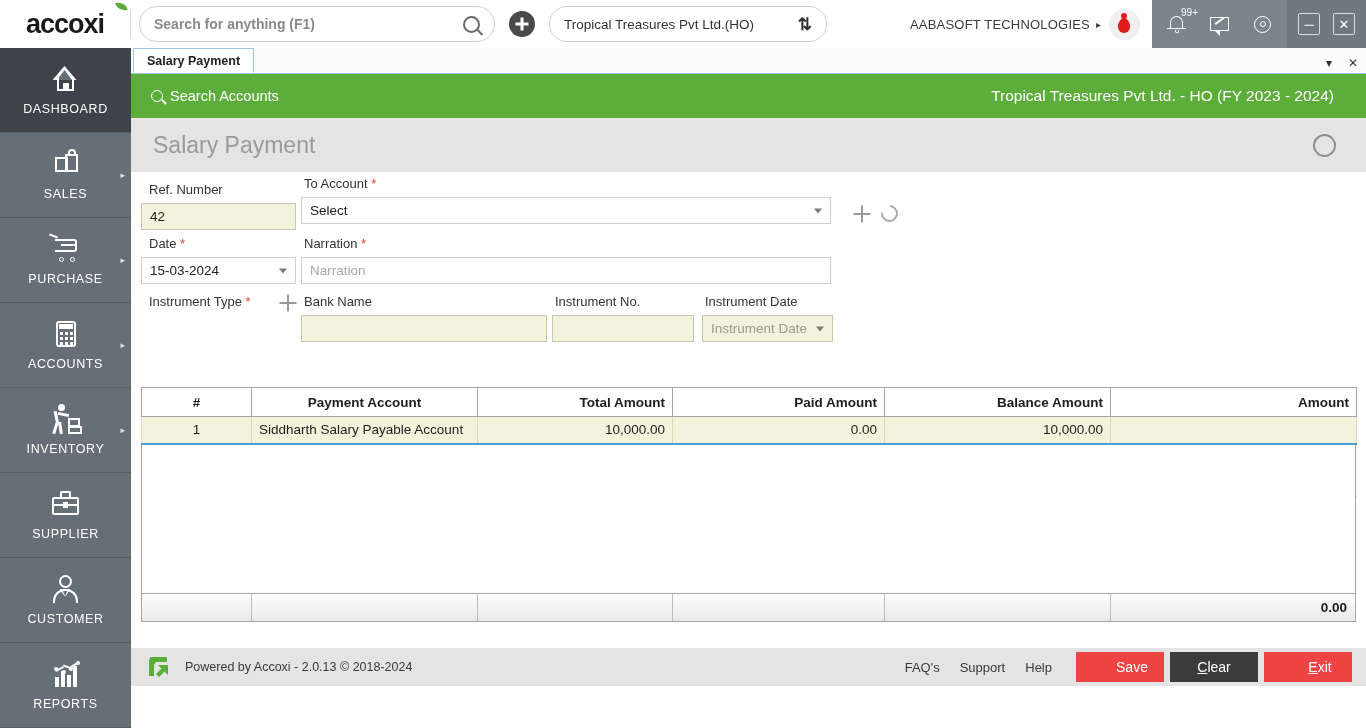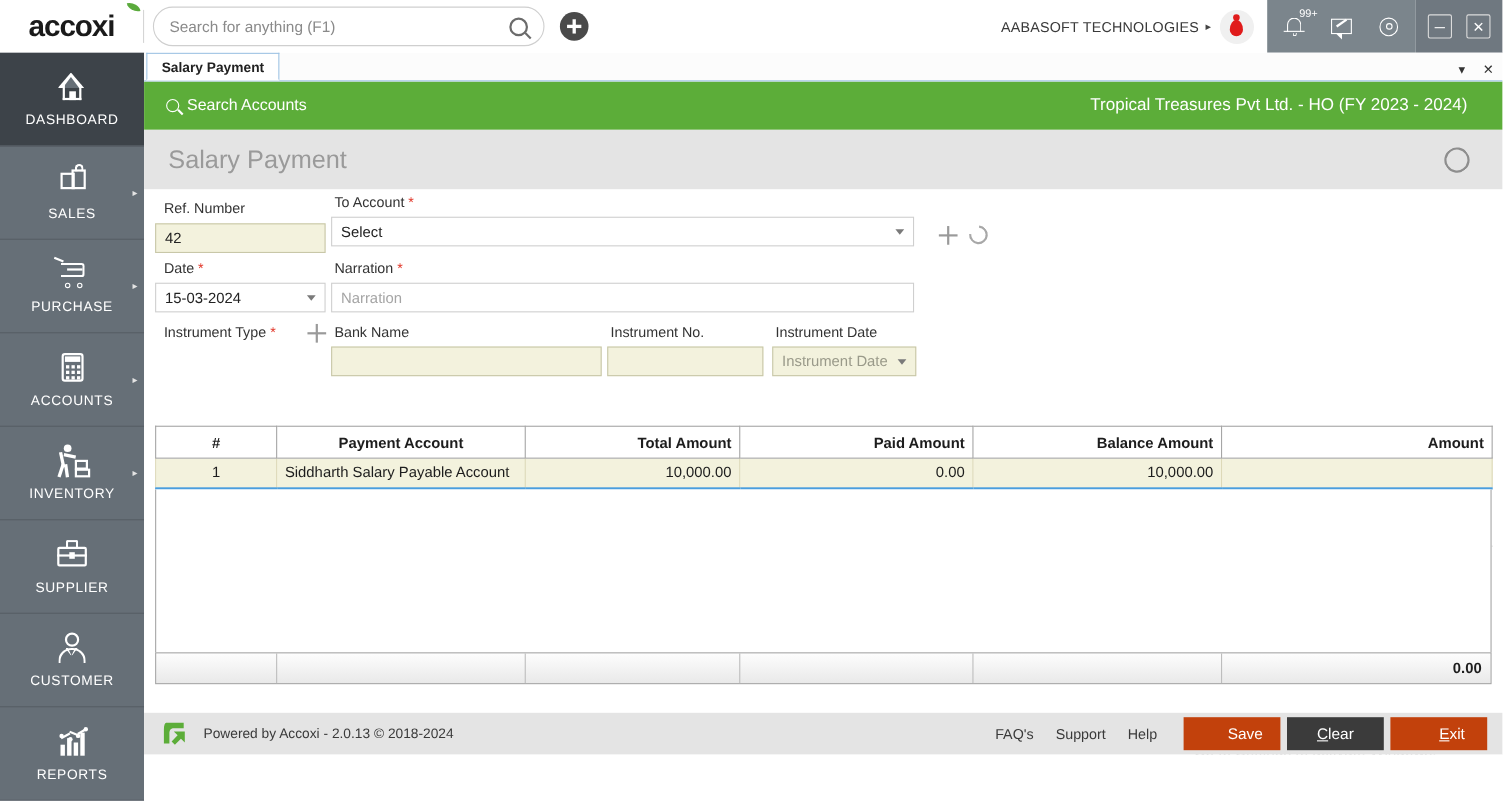--- a/index.html
+++ b/index.html
@@ -32,21 +32,21 @@
   }
   .logo-divider {
     width: 1px; height: 30px; background: #d5d5d5; margin-right: 8px;
   }
   .search-box {
     width: 356px; height: 36px; border: 1px solid #cfcfcf; border-radius: 18px;
     display: flex; align-items: center; padding: 0 14px; background: #fff;
   }
   .search-box input {
     flex: 1; border: none; outline: none; font-size: 14px; color: #555;
-    font-family: "Liberation Sans", sans-serif; background: transparent;
+    font-family: "Liberation Sans", sans-serif; background: transparent; font-weight: bold;
   }
   .search-box input::placeholder { color: #8a8a8a; }
   .icon-search {
     width: 17px; height: 17px; border: 2px solid #6b6b6b; border-radius: 50%;
     position: relative; flex: none;
   }
   .icon-search::after {
     content: ""; position: absolute; width: 2px; height: 7px; background: #6b6b6b;
     right: -3px; bottom: -5px; transform: rotate(-45deg);
   }
@@ -392,21 +392,21 @@
   .foot-text { font-size: 12.5px; color: #3a3a3a; }
   .foot-right {
     margin-left: auto; display: flex; align-items: center; gap: 20px; padding-right: 14px;
   }
   .foot-link { font-size: 13px; color: #3a3a3a; cursor: pointer; }
   .btn {
     width: 88px; height: 30px; display: flex; align-items: center;
     justify-content: center; color: #fff; font-size: 14px; cursor: pointer;
     border: none;
   }
-  .btn-green { background: #c2410c; padding-left: 24px; }
+  .btn-green { background: #ef4444; padding-left: 24px; }
   .btn-dark { background: #3b3b3b; }
   .btn u { text-decoration: underline; }
   .btn-row { display:flex; gap: 6px; margin-left: 4px; }
 
   .bottom-strip {
     position: absolute; left: 0; bottom: 0; width: 1235px; height: 42px;
     background: #fff;
   }
 </style>
 </head>
@@ -421,20 +421,24 @@
     </div>
     <div class="logo-divider"></div>
 
     <div class="search-box">
       <input type="text" placeholder="Search for anything (F1)" style="">
       <div class="icon-search"></div>
     </div>
 
     <div class="plus-circle"></div>
 
+    <div class="company-box">
+      <span class="company-name">Tropical Treasures Pvt Ltd.(HO)</span>
+      <span class="swap-icon">⇅</span>
+    </div>
 
     <div class="topbar-right">
       <span class="org-label">AABASOFT TECHNOLOGIES</span>
       <span class="org-caret">▸</span>
       <div class="user-avatar">
         <div class="drop2"></div>
         <div class="drop"></div>
       </div>
 
       <div class="gray-panel">

